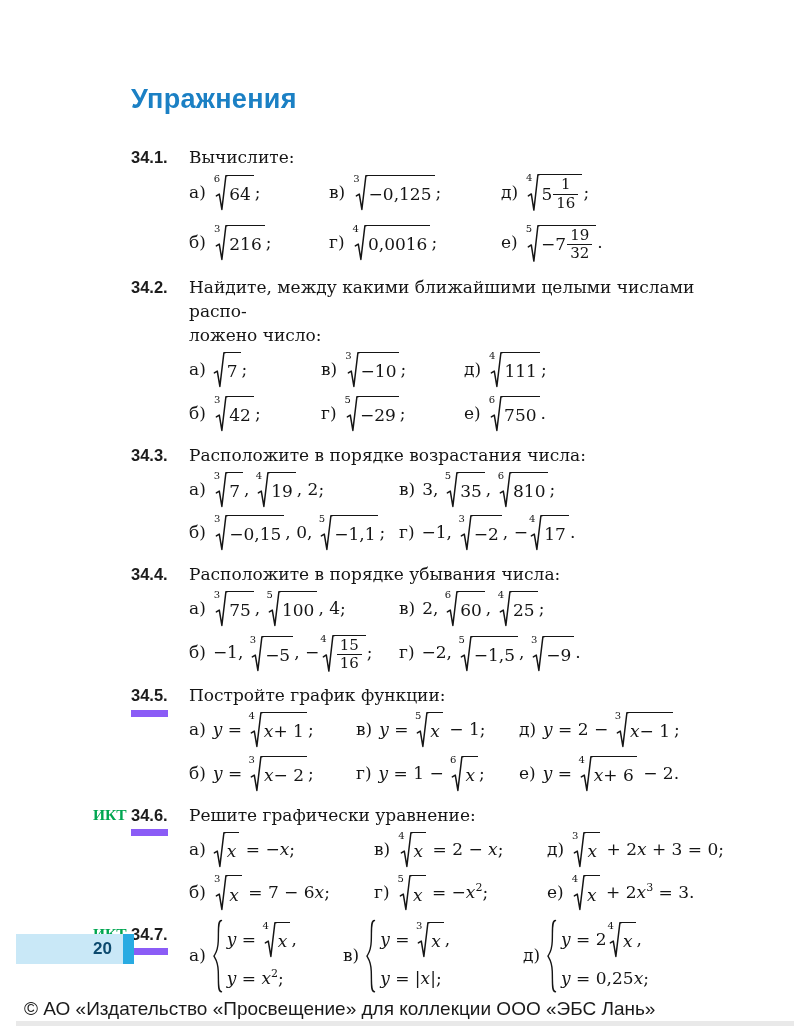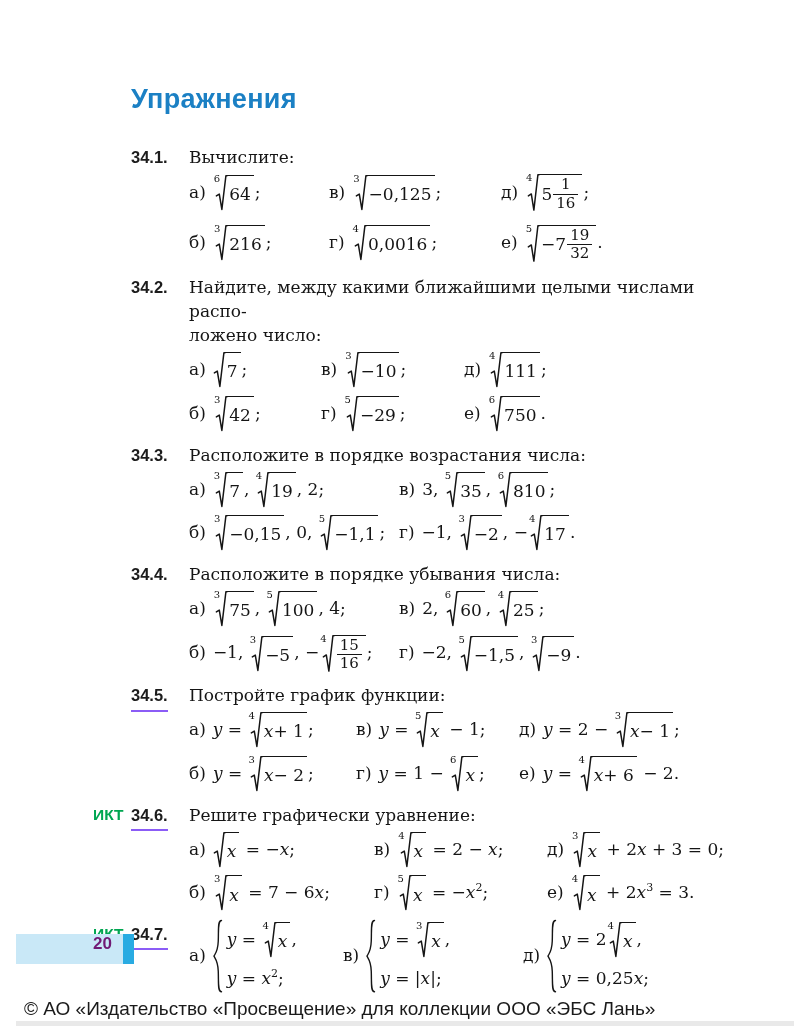--- a/index.html
+++ b/index.html
@@ -5,22 +5,22 @@
   html,body{margin:0;padding:0;background:#fff;}
   .page{width:794px;height:1026px;position:relative;background:#ffffff;overflow:hidden;
         font-family:"DejaVu Serif",serif;color:#151515;margin-left:16px;}
   .content{position:absolute;left:0;top:84px;width:740px;}
   .title{margin:0 0 30px 115px;font-family:"Liberation Sans",sans-serif;font-weight:bold;
          font-size:27px;color:#1b80c4;letter-spacing:0.3px;}
   .ex{margin-bottom:10px;}
   .exhead{position:relative;margin-bottom:5px;font-size:17px;line-height:1.42;}
   .num{position:absolute;left:115px;top:1px;font-family:"Liberation Sans",sans-serif;
        font-weight:bold;font-size:16.5px;color:#1c1c1c;}
-  .num.u{border-bottom:2px solid #8b5cf6;padding-bottom:2px;}
-  .ikt{position:absolute;left:77px;top:1px;font-family:Liberation Sans, sans-serif;
+  .num.u{border-bottom:7px solid #8b5cf6;padding-bottom:2px;}
+  .ikt{position:absolute;left:77px;top:1px;font-family:Liberation Serif, serif;
        font-weight:bold;font-size:15.5px;color:#00a651;}
   .extitle{margin-left:173px;font-size:17px;}
   .mrow{display:grid;margin-left:173px;margin-bottom:7px;font-size:17px;
         align-items:baseline;line-height:1.45;}
   .ex0 .mrow{grid-template-columns:140px 172px 1fr;margin-bottom:12px;}
   .ex1 .mrow{grid-template-columns:132px 143px 1fr;}
   .ex2 .mrow,.ex3 .mrow{grid-template-columns:210px 1fr;}
   .ex4 .mrow{grid-template-columns:167px 163px 1fr;}
   .ex5 .mrow{grid-template-columns:185px 173px 1fr;}
   .ex6 .mrow{grid-template-columns:154px 180px 1fr;margin-bottom:16px;align-items:center;}
@@ -37,23 +37,23 @@
         align-items:center;white-space:nowrap;}
   .frac{display:inline-flex;flex-direction:column;align-items:center;vertical-align:middle;
         font-size:15px;line-height:1.18;text-align:center;margin:0 1px;}
   .frac .fnum{padding:0 3px;}
   .frac .fden{border-top:1.4px solid #151515;padding:0 3px;}
   .sys{display:inline-flex;align-items:center;vertical-align:middle;}
   .sys .brace{align-self:stretch;width:10px;flex:none;display:flex;margin:-3px 0;}
   .sys .brace svg{width:100%;height:100%;display:block;overflow:visible;}
   .sys .syslines{display:flex;flex-direction:column;gap:7px;padding-left:4px;}
   .pageband{position:absolute;left:0;top:934px;height:30px;display:flex;}
-  .bandlight{width:107px;background:#c9e8f7;display:flex;align-items:flex-start;
+  .bandlight{width:107px;background:#c9e8f7;display:flex;align-items:center;
         justify-content:flex-end;padding-right:11px;box-sizing:border-box;
-        font-family:"Liberation Sans",sans-serif;font-weight:bold;font-size:17px;color:#701a75;}
+        font-family:"Liberation Sans",sans-serif;font-weight:bold;font-size:17px;color:#0c4a6e;}
   .banddark{width:11px;background:#29abe2;}
   .copyright{position:absolute;left:8px;top:998px;font-family:Liberation Sans, sans-serif;
         font-size:19px;color:#1a1a1a;}
   .bottomstrip{position:absolute;left:0;bottom:0;width:100%;height:5px;background:#e9e9e9;}
 </style>
 </head>
 <body>
 
 <div class="page">
   <div class="content">

